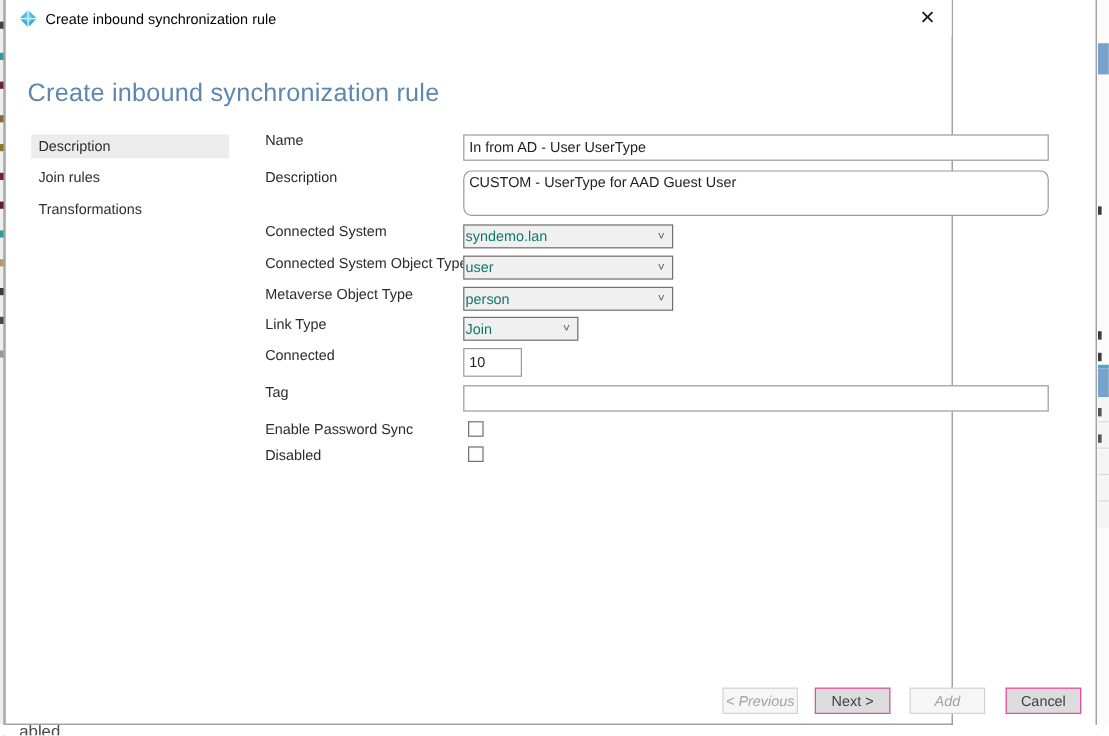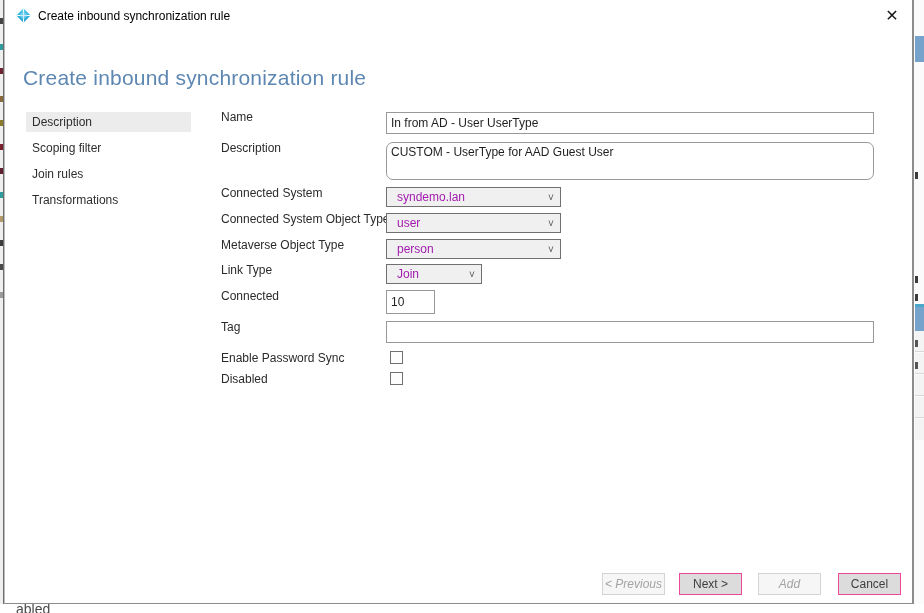--- a/index.html
+++ b/index.html
@@ -21,21 +21,21 @@
   .bg-right .blue-a { position:absolute; left:1px; top:36px; width:10px; height:26px; background:#76a3cc; }
   .bg-right .teal-line { position:absolute; left:1px; top:304px; width:10px; height:3px; background:#49a8c9; }
   .bg-right .blue-b { position:absolute; left:1px; top:307px; width:10px; height:24px; background:#76a3cc; }
   .bg-right .row { position:absolute; left:1px; width:10px; height:21px; background:#f4f4f4; border-bottom:1px solid #d8d8d8; }
   .bg-right .speck { position:absolute; left:1px; width:3px; height:7px; background:#3c3c3c; }
   .bg-bottom { left:0; bottom:0; width:924px; height:9px; background:#ffffff; overflow:hidden; }
   .bg-bottom .cut-text { position:absolute; left:16px; top:-3px; font-size:14px; color:#4a4a4a; }
 
   
   .dialog {
-    position:absolute; left:4px; top:0; width:909px; height:604px;
+    position:absolute; left:4px; top:0; width:790px; height:604px;
     background:#ffffff;
     border-right:1px solid #8c8c8c;
     border-bottom:1px solid #8c8c8c;
     border-left:1px solid #bdbdbd;
   }
 
   .titlebar { position:absolute; left:0; top:0; width:100%; height:30px; background:#ffffff; }
   .app-icon { position:absolute; left:10px; top:7px; width:17px; height:17px; }
   .title-text { position:absolute; left:33px; top:9px; font-size:12px; color:#000000; white-space:nowrap; }
   .close-btn {
@@ -68,21 +68,21 @@
   }
   textarea.textbox {
     border:1px solid #999999; background:#ffffff; color:#1f1f1f;
     font-family:"Liberation Sans", sans-serif; font-size:12px;
     padding:2px 4px; resize:none; outline:none; overflow:hidden;
   }
   .dropdown {
     height:20px; background:#f0f0f0; border:1px solid #707070;
     display:flex; align-items:center; cursor:pointer;
   }
-  .dropdown .dd-value { flex:1; padding-left:10px; color:#a21caf; white-space:nowrap; overflow:hidden; }
+  .dropdown .dd-value { flex:1; padding-left:1px; color:#0f766e; white-space:nowrap; overflow:hidden; }
   .dropdown .dd-chevron { width:18px; text-align:center; color:#555555; font-size:10px; }
   .checkbox {
     position:absolute; left:385px; width:13px; height:13px;
     background:#fdfdfd; border:1px solid #707070; cursor:pointer;
   }
 
   
   .btn {
     position:absolute; top:573px; height:22px; width:63px;
     font-family:"Liberation Sans", sans-serif; font-size:12px;
@@ -146,21 +146,20 @@
       </svg>
     </span>
     <span class="title-text">Create inbound synchronization rule</span>
     <span class="close-btn">✕</span>
   </div>
 
   <div class="heading">Create inbound synchronization rule</div>
 
   <div class="nav">
     <div class="nav-item selected">Description</div>
-    <div class="nav-item">Scoping filter</div>
     <div class="nav-item">Join rules</div>
     <div class="nav-item">Transformations</div>
   </div>
 
   <div class="form-label" style="top:110px">Name</div>
   <div class="form-label" style="top:141px">Description</div>
   <div class="form-label" style="top:186px">Connected System</div>
   <div class="form-label" style="top:212px">Connected System Object Type</div>
   <div class="form-label" style="top:238px">Metaverse Object Type</div>
   <div class="form-label" style="top:263px">Link Type</div>

